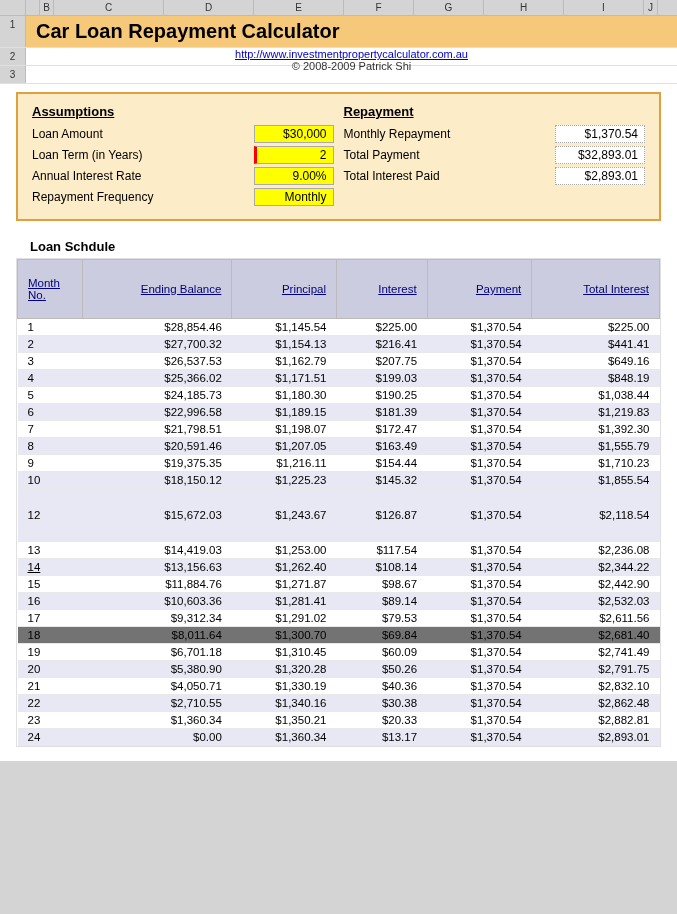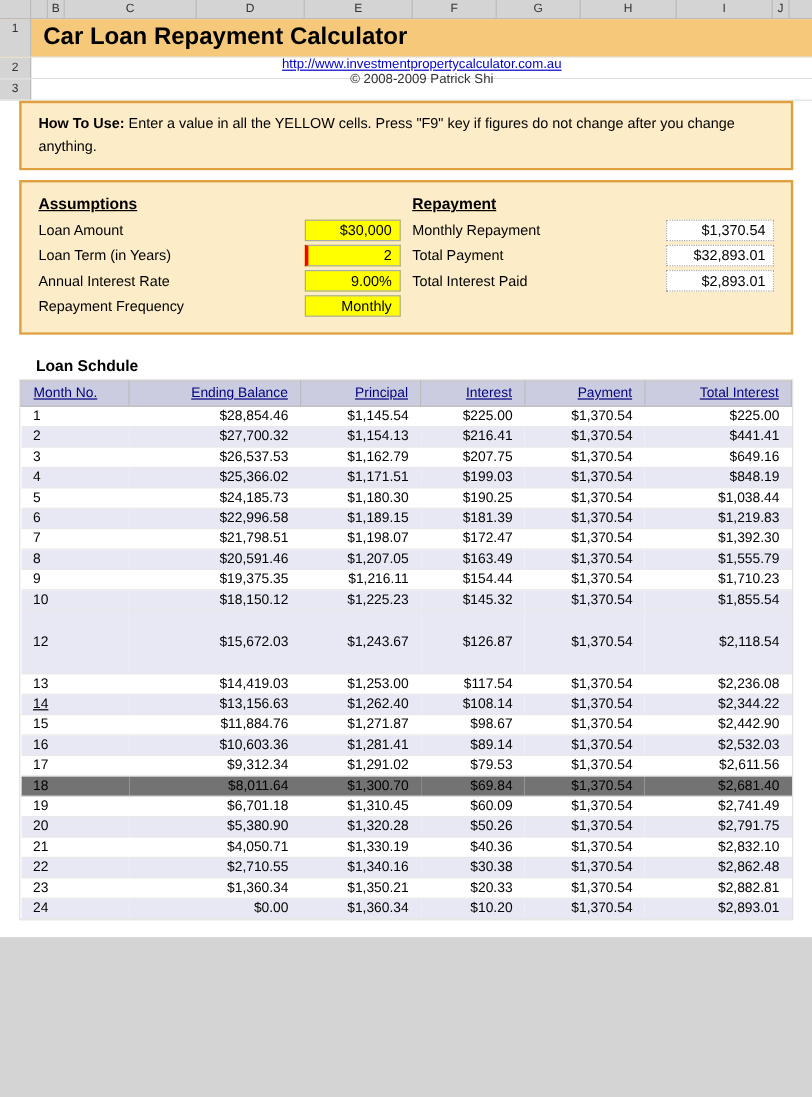--- a/index.html
+++ b/index.html
@@ -122,27 +122,20 @@
     <div class="sp-full" style="display:flex; align-items:center; justify-content:space-between; padding: 0 8px; flex-direction: column;">
       <span style="color:#0000cc; text-decoration:underline; font-size:11px;">http://www.investmentpropertycalculator.com.au</span>
       <span style="font-size:11px; color:#333;">© 2008-2009 Patrick Shi</span>
     </div>
   </div>
 
   <div class="sp-body-row" style="height:8px; background:white;">
     <div class="sp-row-num">3</div>
   </div>
 
-  <div style="background:#fdecc8; margin:0 16px; border:2px solid #e0a040; padding:8px 14px;">
-    <div class="sp-body-row" style="background:transparent; border:none; height:auto;">
-      <div style="font-size:12px; line-height:1.6;">
-        <span style="font-weight:bold;">How To Use:</span><span> Enter a value in all the YELLOW cells. Press "F9" key if figures do not change after you change anything.</span>
-      </div>
-    </div>
-  </div>
 
   <div style="height:8px; background:white;"></div>
 
   <div style="background:#fdecc8; margin:0 16px; border:2px solid #e0a040; padding:10px 14px;">
     <div style="display:grid; grid-template-columns:1fr 1fr; gap:10px;">
 
       <div>
         <div style="font-weight:bold; font-size:13px; margin-bottom:6px; text-decoration:underline;">Assumptions</div>
         <div style="display:flex; justify-content:space-between; align-items:center; margin-bottom:3px;">
           <span>Loan Amount</span>
@@ -184,21 +177,21 @@
   <div style="height:16px; background:white;"></div>
 
   <div style="background:white; padding:2px 30px;">
     <span style="font-weight:bold; font-size:13px;">Loan Schdule</span>
   </div>
 
   <div style="margin:2px 16px; background:white; border:1px solid #e0e0e0;">
     <table class="schedule-table" style="width:100%; border-collapse:collapse; font-size:11.5px;">
       <thead>
         <tr style="background:#d0d0e8;">
-          <th style="text-align:left; padding:4px 10px; border:1px solid #bbb; color:#000080; font-weight:normal; text-decoration:underline; width:90px;">Month No.</th>
+          <th style="text-align:left; padding:17px 10px; border:1px solid #bbb; color:#000080; font-weight:normal; text-decoration:underline; width:65px;">Month No.</th>
           <th style="text-align:right; padding:3px 10px; border:1px solid #bbb; color:#000080; font-weight:normal; text-decoration:underline;">Ending Balance</th>
           <th style="text-align:right; padding:3px 10px; border:1px solid #bbb; color:#000080; font-weight:normal; text-decoration:underline;">Principal</th>
           <th style="text-align:right; padding:3px 10px; border:1px solid #bbb; color:#000080; font-weight:normal; text-decoration:underline;">Interest</th>
           <th style="text-align:right; padding:3px 10px; border:1px solid #bbb; color:#000080; font-weight:normal; text-decoration:underline;">Payment</th>
           <th style="text-align:right; padding:3px 10px; border:1px solid #bbb; color:#000080; font-weight:normal; text-decoration:underline;">Total Interest</th>
         </tr>
       </thead>
       <tbody id="schedule-tbody">
       <tr style="background: white;">
             <td style="padding: 2px 10px; border-bottom: 1px solid rgb(232, 232, 232); text-align: left;">1</td>
@@ -373,21 +366,21 @@
             <td style="padding: 2px 10px; border-bottom: 1px solid rgb(232, 232, 232); text-align: right;">$1,360.34</td>
             <td style="padding: 2px 10px; border-bottom: 1px solid rgb(232, 232, 232); text-align: right;">$1,350.21</td>
             <td style="padding: 2px 10px; border-bottom: 1px solid rgb(232, 232, 232); text-align: right;">$20.33</td>
             <td style="padding: 2px 10px; border-bottom: 1px solid rgb(232, 232, 232); text-align: right;">$1,370.54</td>
             <td style="padding: 2px 10px; border-bottom: 1px solid rgb(232, 232, 232); text-align: right;">$2,882.81</td>
           </tr>
           <tr style="background: rgb(232, 232, 244);">
             <td style="padding: 2px 10px; border-bottom: 1px solid rgb(232, 232, 232); text-align: left;">24</td>
             <td style="padding: 2px 10px; border-bottom: 1px solid rgb(232, 232, 232); text-align: right;">$0.00</td>
             <td style="padding: 2px 10px; border-bottom: 1px solid rgb(232, 232, 232); text-align: right;">$1,360.34</td>
-            <td style="padding: 2px 10px; border-bottom: 1px solid rgb(232, 232, 232); text-align: right;">$10.20</td>
+            <td style="padding: 2px 10px; border-bottom: 1px solid rgb(232, 232, 232); text-align: right;">$13.17</td>
             <td style="padding: 2px 10px; border-bottom: 1px solid rgb(232, 232, 232); text-align: right;">$1,370.54</td>
             <td style="padding: 2px 10px; border-bottom: 1px solid rgb(232, 232, 232); text-align: right;">$2,893.01</td>
           </tr>
         </tbody>
     </table>
   </div>
 
   <div style="height:12px; background:white;"></div>
 
 </div>

